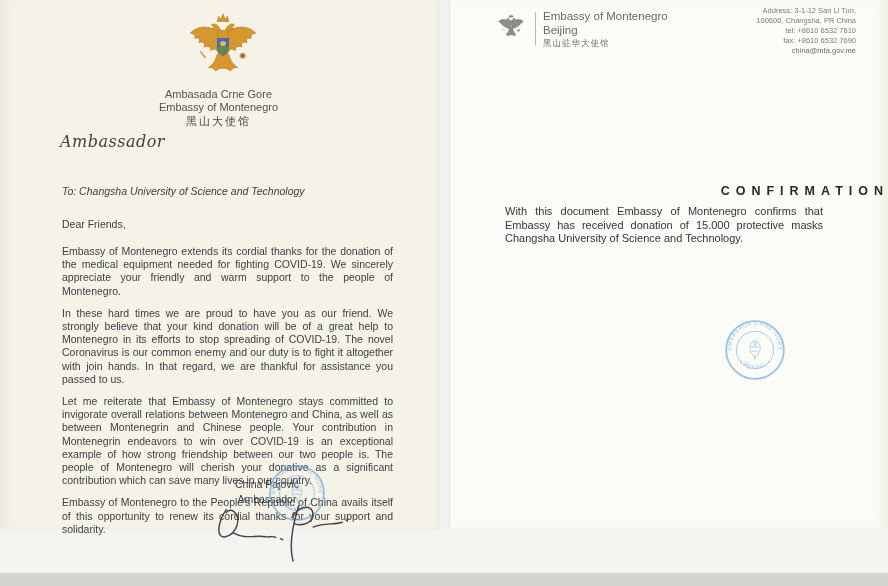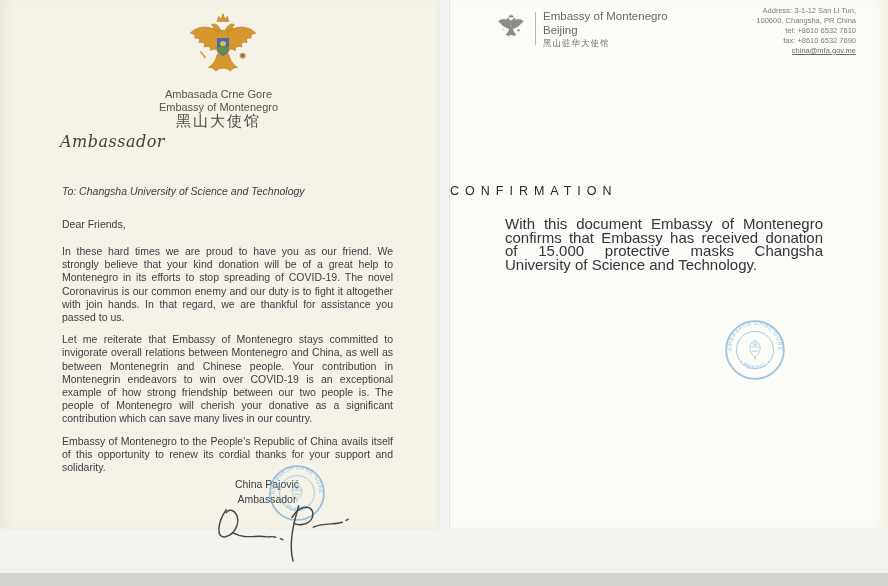--- a/index.html
+++ b/index.html
@@ -19,21 +19,21 @@
     box-shadow:inset -14px 0 18px -12px rgba(210,200,150,0.35);
   }
   .bottom-band{position:absolute;left:0;top:573px;width:888px;height:13px;background:#d3d3cf;}
 
   
   .coa{position:absolute;left:185px;top:12px;width:76px;height:70px;}
   .coa-color{--g:#d6972f;--go:#b07a1c;--b:#4a6cae;--gr:#5d8f48;--l:#e8bb4a;}
   .coa-grey{--g:#8c8c8c;--go:#707070;--b:#8c8c8c;--gr:#8c8c8c;--l:#a6a6a6;}
   .org-block{position:absolute;left:0;top:88px;width:437px;text-align:center;color:#56534a;}
   .org-line{font-size:11px;line-height:13px;}
-  .org-line-cn{font-size:15px;line-height:14px;letter-spacing:2px;color:#4f4c44;}
+  .org-line-cn{font-size:11px;line-height:14px;letter-spacing:2px;color:#4f4c44;}
   .script-role{
     position:absolute;left:60px;top:132px;
     font-family:"DejaVu Serif","Liberation Serif",serif;font-style:italic;
     font-size:16px;color:#45423a;letter-spacing:0.5px;
   }
   .recipient{position:absolute;left:62px;top:185px;font-size:10.5px;color:#3b3e44;font-style:italic;}
   .salutation{position:absolute;left:62px;top:218px;font-size:10.5px;color:#3b3e44;}
   .body-block{position:absolute;left:62px;top:245px;width:331px;}
   .body-block p{
     margin:0 0 9px 0;font-size:10.5px;line-height:13.2px;color:#3b3e44;
@@ -49,25 +49,25 @@
 
   
   .r-logo{position:absolute;left:47px;top:11px;width:28px;height:32px;}
   .r-divider{position:absolute;left:85px;top:12px;width:1px;height:33px;background:#b9b9b4;}
   .r-org{position:absolute;left:93px;top:9px;color:#686868;}
   .r-org-name{font-size:11.5px;line-height:14px;}
   .r-org-city{font-size:11.5px;line-height:14px;}
   .r-org-cn{font-size:8.5px;line-height:12px;letter-spacing:1px;color:#6e6e6e;}
   .r-address{position:absolute;right:33px;top:6px;text-align:right;
     font-size:7.5px;line-height:10px;color:#7b7b78;}
-  .r-email{color:#6b6b68;text-decoration:underline;}
-  .r-heading{position:absolute;left:0;top:184px;width:439px;text-align:left;
-    font-size:12.5px;font-weight:normal;letter-spacing:6px;color:#28282a;}
-  .r-body{position:absolute;left:55px;top:217px;width:318px;
-    font-size:15px;line-height:13.5px;color:#33363b;text-align:justify;}
+  .r-email{color:#6b6b68;}
+  .r-heading{position:absolute;left:0;top:184px;width:439px;text-align:right;
+    font-size:12.5px;font-weight:bold;letter-spacing:6px;color:#28282a;}
+  .r-body{position:absolute;left:55px;top:205px;width:318px;
+    font-size:11px;line-height:13.5px;color:#33363b;text-align:justify;}
   .r-signoff{position:absolute;left:92px;top:340px;font-size:11.5px;color:#3a3d42;z-index:1;}
 
   .stamp-ring-text{fill:var(--stamp,#5da0d6);font-size:9px;letter-spacing:1.2px;
     font-family:"Liberation Sans",sans-serif;}
   .sig-path{fill:none;stroke:#43434b;stroke-width:1.5;stroke-linecap:round;}
 </style>
 </head>
 <body>
 
 <svg width="0" height="0" style="position:absolute" aria-hidden="true">
@@ -111,20 +111,21 @@
       <div class="org-line">Embassy of Montenegro</div>
       <div class="org-line-cn">黑山大使馆</div>
     </div>
 
     <div class="script-role">Ambassador</div>
 
     <div class="recipient">To: Changsha University of Science and Technology</div>
     <div class="salutation">Dear Friends,</div>
 
     <div class="body-block">
+      <p>Embassy of Montenegro extends its cordial thanks for the donation of the medical equipment needed for fighting COVID-19. We sincerely appreciate your friendly and warm support to the people of Montenegro.</p>
       <p>In these hard times we are proud to have you as our friend. We strongly believe that your kind donation will be of a great help to Montenegro in its efforts to stop spreading of COVID-19. The novel Coronavirus is our common enemy and our duty is to fight it altogether with join hands. In that regard, we are thankful for assistance you passed to us.</p>
       <p>Let me reiterate that Embassy of Montenegro stays committed to invigorate overall relations between Montenegro and China, as well as between Montenegrin and Chinese people. Your contribution in Montenegrin endeavors to win over COVID-19 is an exceptional example of how strong friendship between our two people is. The people of Montenegro will cherish your donative as a significant contribution which can save many lives in our country.</p>
       <p>Embassy of Montenegro to the People's Republic of China avails itself of this opportunity to renew its cordial thanks for your support and solidarity.</p>
     </div>
 
     <div class="signer">
       <div>China Pajović</div>
       <div>Ambassador</div>
     </div>
 

